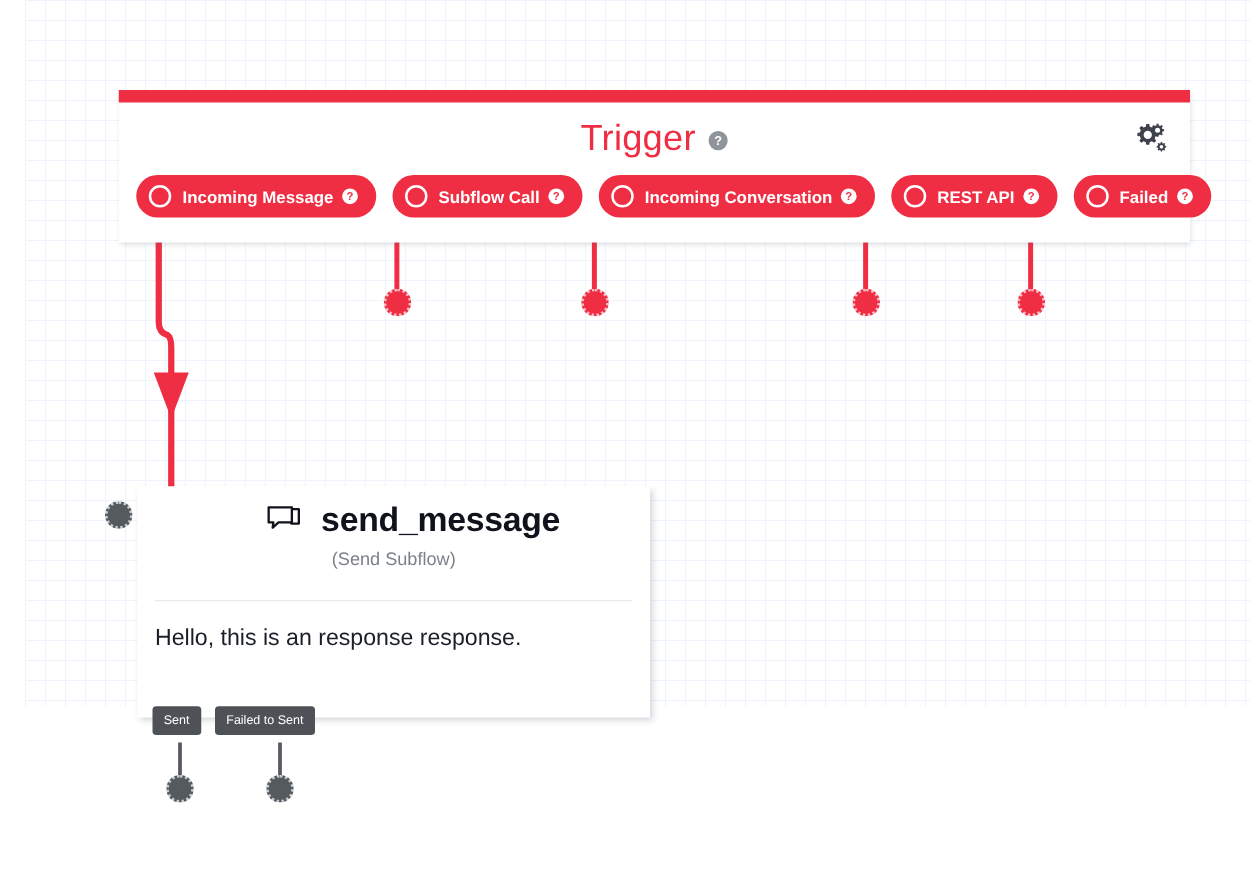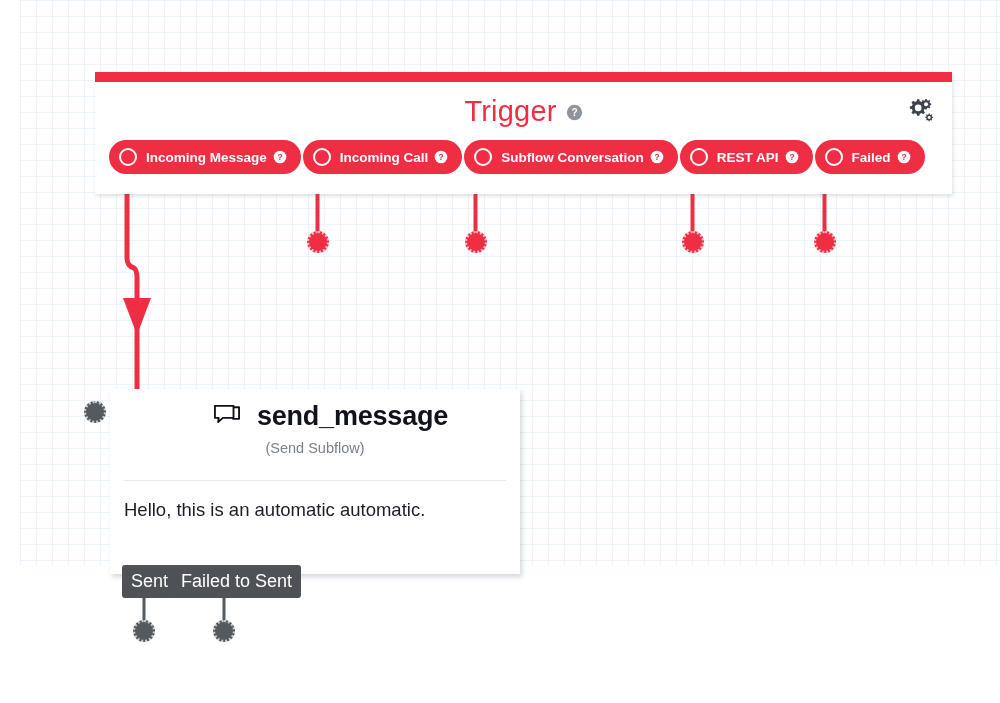--- a/index.html
+++ b/index.html
@@ -82,21 +82,21 @@
     position: absolute;
     right: 18px;
     top: 14px;
     width: 28px;
     height: 28px;
   }
   #trigger-pills {
     display: flex;
     align-items: center;
     padding-left: 14px;
-    gap: 2px;
+    gap: 13px;
   }
   .pill {
     display: inline-flex;
     align-items: center;
     height: 34px;
     background: #ef2e43;
     border-radius: 17px;
     padding: 0 14px 0 10px;
     color: #ffffff;
     font-size: 13.5px;
@@ -189,21 +189,21 @@
     border: 2px dotted #c9ccd0;
     box-sizing: border-box;
     z-index: 8;
   }
 
   
   .out-chip {
     position: absolute;
     background: #4e5256;
     color: #ffffff;
-    font-size: 18px;
+    font-size: 10px;
     border-radius: 3px;
     padding: 6px 9px;
     white-space: nowrap;
     z-index: 7;
   }
   .out-dot {
     position: absolute;
     width: 22px;
     height: 22px;
     border-radius: 50%;
@@ -289,32 +289,32 @@
           <span class="help-white">
             <svg viewBox="0 0 20 20" width="14" height="14" xmlns="http://www.w3.org/2000/svg">
               <circle cx="10" cy="10" r="9" fill="#ffffff"></circle>
               <text x="10" y="14.5" font-family="Liberation Sans, sans-serif" font-size="13" font-weight="700" fill="#ef2e43" text-anchor="middle">?</text>
             </svg>
           </span>
         </div>
 
         <div class="pill">
           <span class="port-ring"></span>
-          <span class="pill-label">Incoming Call</span>
-          <span class="help-white">
-            <svg viewBox="0 0 20 20" width="14" height="14" xmlns="http://www.w3.org/2000/svg">
-              <circle cx="10" cy="10" r="9" fill="#ffffff"></circle>
-              <text x="10" y="14.5" font-family="Liberation Sans, sans-serif" font-size="13" font-weight="700" fill="#ef2e43" text-anchor="middle">?</text>
-            </svg>
-          </span>
-        </div>
-
-        <div class="pill">
-          <span class="port-ring"></span>
-          <span class="pill-label">Subflow Conversation</span>
+          <span class="pill-label">Subflow Call</span>
+          <span class="help-white">
+            <svg viewBox="0 0 20 20" width="14" height="14" xmlns="http://www.w3.org/2000/svg">
+              <circle cx="10" cy="10" r="9" fill="#ffffff"></circle>
+              <text x="10" y="14.5" font-family="Liberation Sans, sans-serif" font-size="13" font-weight="700" fill="#ef2e43" text-anchor="middle">?</text>
+            </svg>
+          </span>
+        </div>
+
+        <div class="pill">
+          <span class="port-ring"></span>
+          <span class="pill-label">Incoming Conversation</span>
           <span class="help-white">
             <svg viewBox="0 0 20 20" width="14" height="14" xmlns="http://www.w3.org/2000/svg">
               <circle cx="10" cy="10" r="9" fill="#ffffff"></circle>
               <text x="10" y="14.5" font-family="Liberation Sans, sans-serif" font-size="13" font-weight="700" fill="#ef2e43" text-anchor="middle">?</text>
             </svg>
           </span>
         </div>
 
         <div class="pill">
           <span class="port-ring"></span>
@@ -359,21 +359,21 @@
             <path d="M3 2 H23 V15 H11.5 L6.5 19.5 L7 15 H3 Z" fill="#ffffff" stroke="#10131c" stroke-width="2" stroke-linejoin="round"></path>
           </svg>
         </span>
         <span id="node-title">send_message</span>
       </div>
       <div id="node-subtitle">(Send Subflow)</div>
     </div>
 
     <div id="node-divider"></div>
 
-    <div id="node-body">Hello, this is an automatic automatic.</div>
+    <div id="node-body">Hello, this is an response response.</div>
   </div>
 
   <div class="out-chip" style="left:102px; top:565px;">
     <span>Sent</span>
   </div>
   <div class="out-chip" style="left:152px; top:565px;">
     <span>Failed to Sent</span>
   </div>
 
   <div class="out-dot" style="left:113px; top:620px;"></div>

